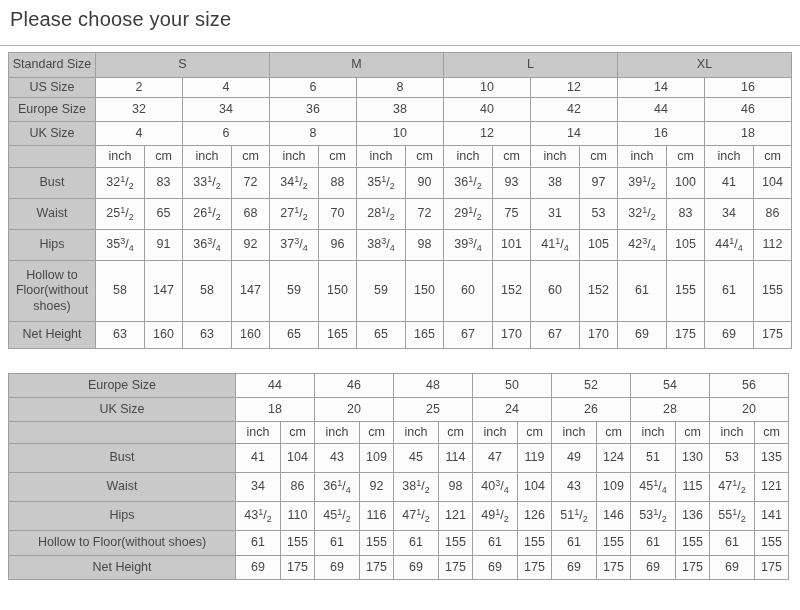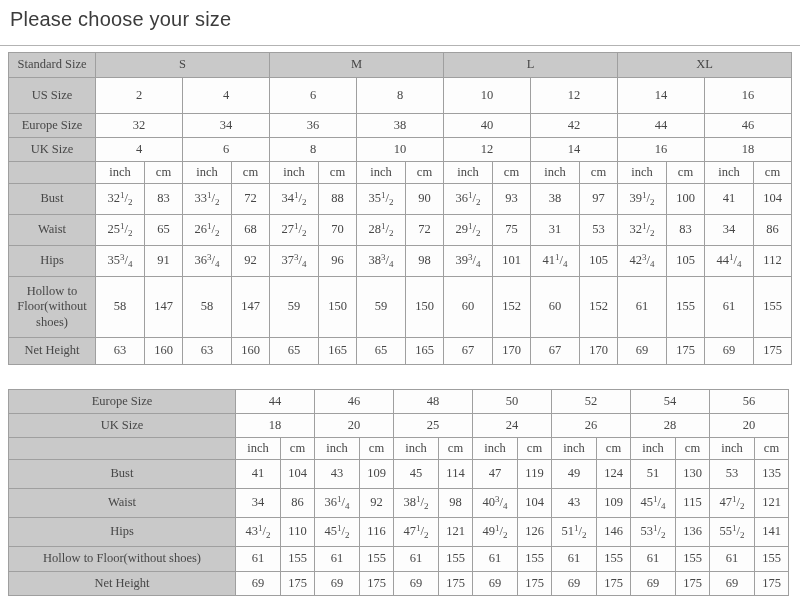--- a/index.html
+++ b/index.html
@@ -20,21 +20,21 @@
     font-weight:400;
     letter-spacing:0.2px;
     color:#3c3c3c;
     line-height:24px;
   }
   .divider{
     margin-top:10px;
     height:0;
     border-top:1px solid var(--divider);
   }
-  .tables-wrap{margin-left:8px;font-family:Liberation Serif, serif;}
+  .tables-wrap{margin-left:8px;}
   table{
     border-collapse:collapse;
     table-layout:fixed;
     margin-top:6px;
   }
   table.second{margin-top:24px;}
   th,td{
     border:1px solid var(--border);
     text-align:center;
     vertical-align:middle;
@@ -79,21 +79,21 @@
           <col style="width: 38px;">
         </colgroup>
         <tbody>
           <tr style="height: 25px;">
             <th class="hdr">Standard Size</th>
             <th colspan="4" class="hdr">S</th>
             <th colspan="4" class="hdr">M</th>
             <th colspan="4" class="hdr">L</th>
             <th colspan="4" class="hdr">XL</th>
           </tr>
-          <tr style="height: 36px; margin-left: 9px;">
+          <tr style="height: 20px; margin-left: 9px;">
             <th class="hdr">US Size</th>
             <td colspan="2" class="data">2</td>
             <td colspan="2" class="data">4</td>
             <td colspan="2" class="data">6</td>
             <td colspan="2" class="data">8</td>
             <td colspan="2" class="data">10</td>
             <td colspan="2" class="data">12</td>
             <td colspan="2" class="data">14</td>
             <td colspan="2" class="data">16</td>
           </tr>

